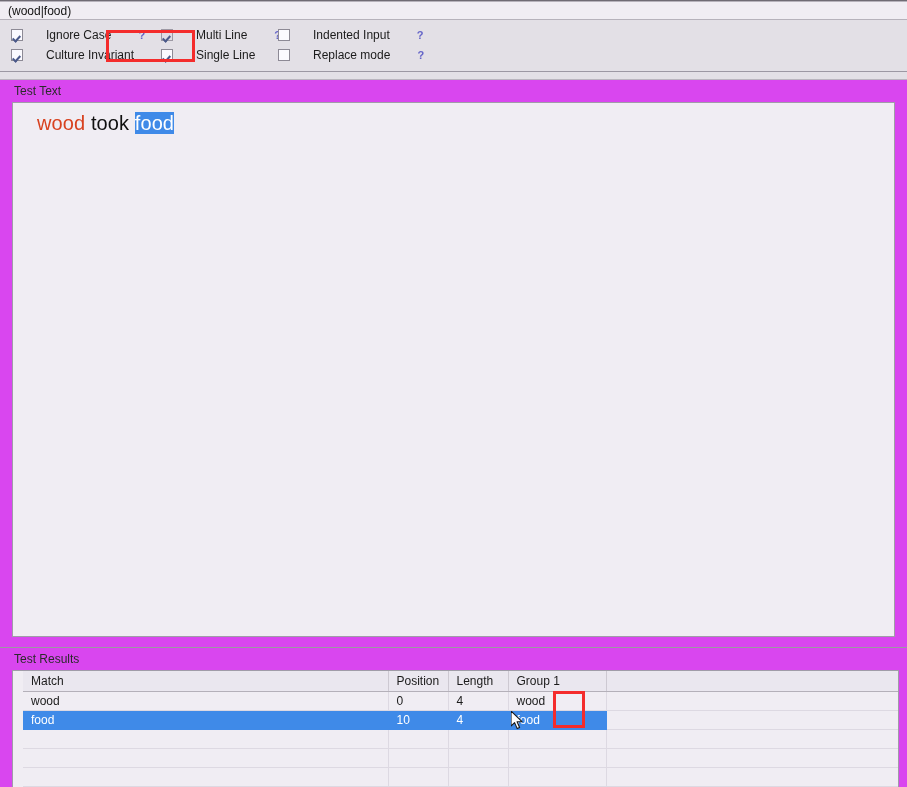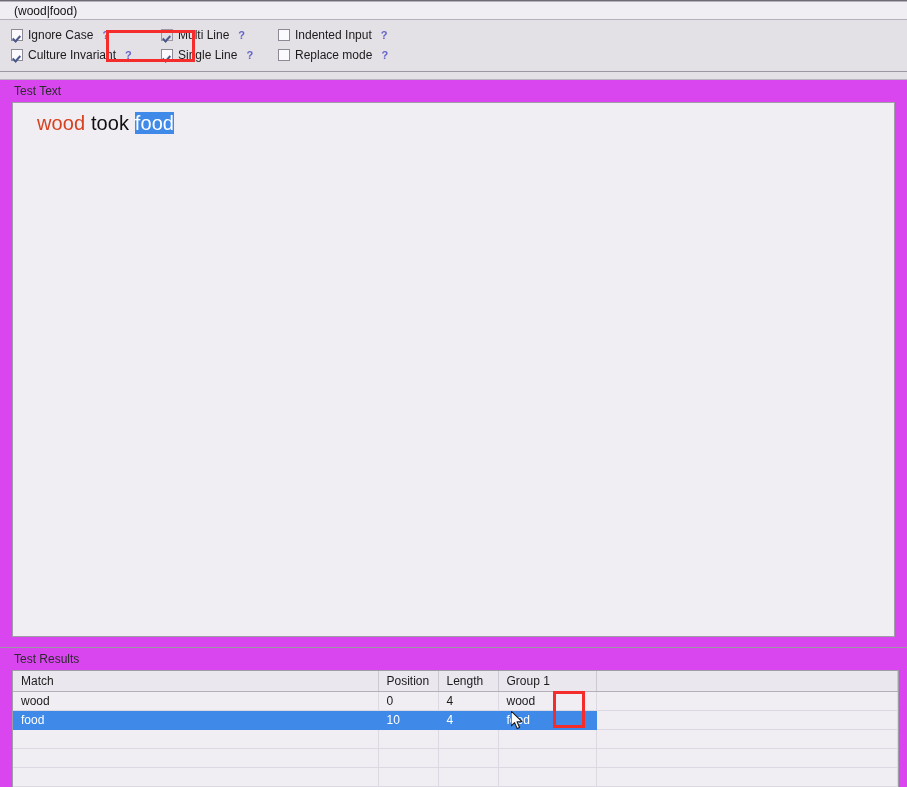--- a/index.html
+++ b/index.html
@@ -40,21 +40,21 @@
     background: #e3e0e6;
     border-top: 1px solid #6f6b74;
   }
   .regex-input {
     height: 19px;
     background: #f0edf3;
     border-top: 1px solid #b6b2bb;
     border-bottom: 1px solid #b6b2bb;
     display: flex;
     align-items: center;
-    padding-left: 14px;
+    padding-left: 8px;
     font-size: 12px;
     color: #121212;
     box-sizing: border-box;
     cursor: text;
   }
 
   
   .options {
     padding: 5px 0 6px 0;
     background: #e3e0e6;
@@ -62,20 +62,21 @@
   .opt-row {
     display: flex;
     align-items: center;
     height: 20px;
   }
   .opt {
     display: flex;
     align-items: center;
     height: 20px;
     white-space: nowrap;
+    gap: 18px;
   }
   .opt.col1 { margin-left: 11px; width: 150px; }
   .opt.col2 { width: 117px; }
   .opt.col3 { width: 170px; }
 
   .cb {
     width: 12px;
     height: 12px;
     box-sizing: border-box;
     border: 1px solid #8d8a95;
@@ -172,20 +173,21 @@
     background: #f0edf3;
     box-sizing: border-box;
     overflow: hidden;
     flex: 1 1 auto;
   }
   table.results {
     border-collapse: collapse;
     width: 100%;
     table-layout: fixed;
     font-size: 12px;
+    margin-left: 10px;
   }
   table.results th {
     background: #eae7ef;
     font-weight: normal;
     text-align: left;
     padding: 3px 0 3px 8px;
     height: 18px;
     border-right: 1px solid #cdc9d2;
     border-bottom: 1px solid #b4b0b9;
     color: #1b1b1b;

